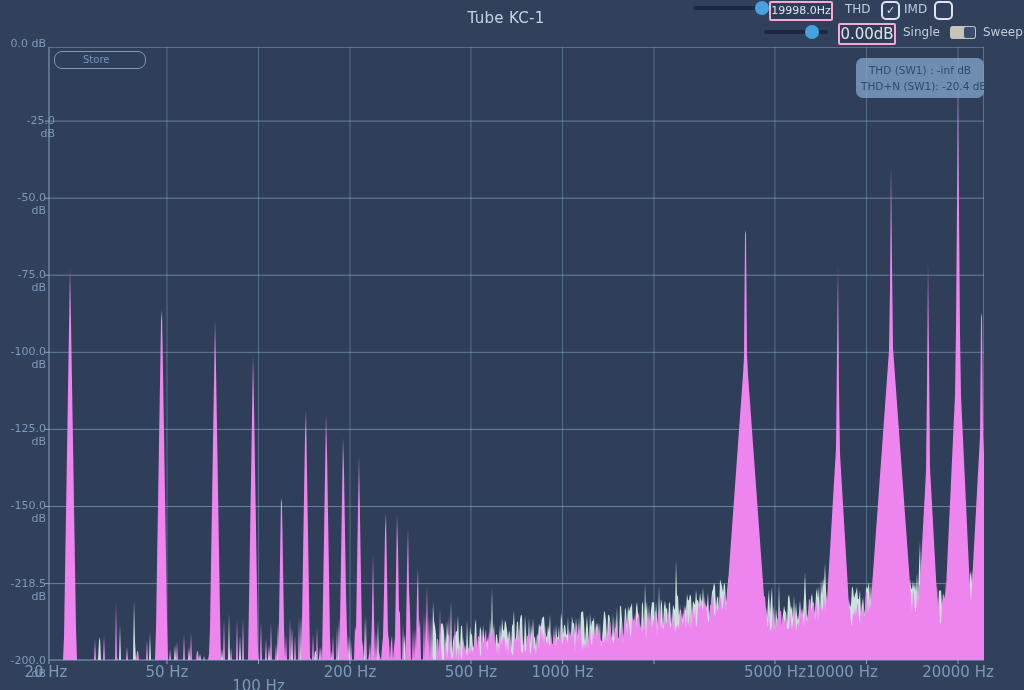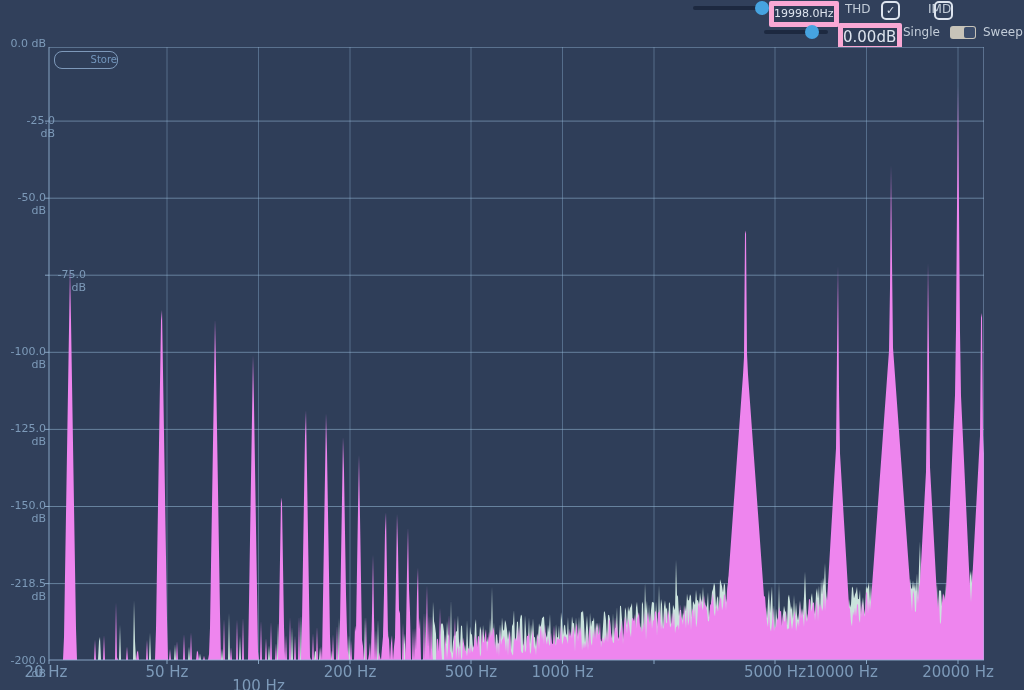--- a/index.html
+++ b/index.html
@@ -6,50 +6,51 @@
   #app{
     position:relative;width:1024px;height:690px;overflow:hidden;
     background:#31405b;
     font-family:"DejaVu Sans","Liberation Sans",sans-serif;
     -webkit-font-smoothing:antialiased;
   }
   .abs{position:absolute;}
   #title{left:0;top:9px;width:1012px;text-align:center;font-size:15px;color:#c9d3e0;letter-spacing:.3px;}
   .slider-track{height:4px;background:#1d2940;border-radius:2px;}
   .slider-thumb{width:14px;height:14px;border-radius:50%;background:#46a3e0;}
-  .valbox{border:5px solid #f9a8d4;border-radius:2px;color:#dde4ee;background:rgba(0,0,0,0.05);}
+  .valbox{border:2px solid #f9a8d4;border-radius:2px;color:#dde4ee;text-align:center;background:rgba(0,0,0,0.05);}
   .toplabel{font-size:12px;color:#c3cdd9;}
   .checkbox{width:15px;height:15px;border:2px solid #dde4ee;border-radius:5px;text-align:center;line-height:15px;font-size:11px;color:#dde4ee;}
   #toggle{width:26px;height:13px;background:#c7c3b9;border-radius:3px;}
   #toggle .knob{position:absolute;top:1px;width:11px;height:11px;background:#3c4d6b;border-radius:2px;}
   #toggle.pos-sweep .knob{right:1px;}
   #store-btn{left:54px;top:51px;width:62px;height:16px;border:1px solid rgba(145,175,210,0.8);
-    border-radius:8px;font-size:10px;color:#7396bd;text-align:right;line-height:15px;z-index:5;}
+    border-radius:8px;font-size:10px;color:#7396bd;text-align:left;line-height:15px;z-index:5;padding-left:28px;}
   #plot-svg{left:45px;top:47px;z-index:1;}
   #readout-panel{left:856px;top:58px;width:118px;padding:4px 5px;background:rgba(128,162,196,0.8);
     border-radius:7px;z-index:6;text-align:center;}
   #readout-panel div{font-size:10.5px;line-height:16px;color:#2b4a6d;white-space:nowrap;}
   .y-axis-label{position:absolute;left:0;width:46px;text-align:right;font-size:11px;color:#7d9ab9;z-index:2;}
   .x-axis-label{position:absolute;width:80px;text-align:center;font-size:15px;color:#7d9ab9;top:663px;z-index:2;}
 </style>
 </head>
 <body>
 
 <div id="app">
 
+  <div id="title" class="abs">Tube KC-1</div>
 
   <div class="abs slider-track" style="left:693px;top:6px;width:72px;"></div>
   <div class="abs slider-thumb" style="left:755px;top:1px;"></div>
   <div class="abs valbox" style="left:769px;top:1px;width:60px;height:16px;font-size:11px;line-height:16px;">19998.0Hz</div>
 
   <div class="abs toplabel" style="left:845px;top:2px;">THD</div>
   <div class="abs checkbox" style="left:881px;top:1px;">
     <span class="glyph">✓</span>
   </div>
-  <div class="abs toplabel" style="left:904px;top:2px;margin-left:24px;">IMD</div>
+  <div class="abs toplabel" style="left:904px;top:2px;">IMD</div>
   <div class="abs checkbox" style="left:934px;top:1px;">
     <span class="glyph"></span>
   </div>
 
   <div class="abs slider-track" style="left:764px;top:30px;width:64px;"></div>
   <div class="abs slider-thumb" style="left:805px;top:25px;"></div>
   <div class="abs valbox" style="left:838px;top:23px;width:54px;height:18px;font-size:15px;line-height:18px;">0.00dB</div>
 
   <div class="abs toplabel" style="left:903px;top:25px;">Single</div>
   <div id="toggle" class="abs pos-sweep" style="left:950px;top:26px;">
@@ -96,34 +97,38 @@
       <line x1="913.0" y1="613" x2="913.0" y2="617" stroke="rgba(150,182,214,0.85)" stroke-width="1"></line>
       <path d="M4,613L4,613.0L5,613.0L6,613.0L7,613.0L8,613.0L9,613.0L10,613.0L11,613.0L12,613.0L13,613.0L14,613.0L15,613.0L16,613.0L17,613.0L18,613.0L19,613.0L20,613.0L21,613.0L22,613.0L23,613.0L24,613.0L25,613.0L26,613.0L27,613.0L28,613.0L29,613.0L30,613.0L31,613.0L32,613.0L33,613.0L34,613.0L35,613.0L36,613.0L37,613.0L38,613.0L39,613.0L40,613.0L41,613.0L42,613.0L43,613.0L44,613.0L45,613.0L46,613.0L47,613.0L48,613.0L49,613.0L50,613.0L51,613.0L52,613.0L53,613.0L54,594.0L55,590.1L56,613.0L57,613.0L58,613.0L59,613.0L60,613.0L61,613.0L62,613.0L63,613.0L64,613.0L65,613.0L66,613.0L67,613.0L68,613.0L69,613.0L70,613.0L71,613.0L72,613.0L73,613.0L74,613.0L75,577.7L76,613.0L77,613.0L78,613.0L79,613.0L80,613.0L81,613.0L82,613.0L83,613.0L84,613.0L85,613.0L86,613.0L87,613.0L88,613.0L89,553.3L90,593.9L91,613.0L92,613.0L93,613.0L94,613.0L95,613.0L96,613.0L97,613.0L98,613.0L99,613.0L100,613.0L101,613.0L102,613.0L103,613.0L104,613.0L105,585.7L106,613.0L107,613.0L108,613.0L109,613.0L110,613.0L111,613.0L112,613.0L113,613.0L114,613.0L115,613.0L116,613.0L117,613.0L118,613.0L119,607.9L120,613.0L121,613.0L122,613.0L123,613.0L124,613.0L125,613.0L126,613.0L127,613.0L128,613.0L129,613.0L130,597.2L131,613.0L132,613.0L133,613.0L134,613.0L135,613.0L136,613.0L137,613.0L138,613.0L139,613.0L140,613.0L141,613.0L142,613.0L143,613.0L144,599.7L145,613.0L146,613.0L147,613.0L148,613.0L149,613.0L150,613.0L151,613.0L152,613.0L153,613.0L154,613.0L155,606.5L156,613.0L157,613.0L158,613.0L159,613.0L160,613.0L161,613.0L162,613.0L163,613.0L164,613.0L165,613.0L166,613.0L167,613.0L168,613.0L169,613.0L170,583.8L171,613.0L172,613.0L173,613.0L174,613.0L175,613.0L176,613.0L177,601.6L178,613.0L179,613.0L180,613.0L181,613.0L182,613.0L183,613.0L184,565.9L185,613.0L186,613.0L187,613.0L188,613.0L189,613.0L190,613.0L191,613.0L192,613.0L193,613.0L194,613.0L195,589.0L196,613.0L197,613.0L198,613.0L199,613.0L200,613.0L201,613.0L202,613.0L203,613.0L204,613.0L205,613.0L206,613.0L207,591.2L208,613.0L209,613.0L210,613.0L211,613.0L212,613.0L213,612.9L214,613.0L215,613.0L216,613.0L217,613.0L218,613.0L219,613.0L220,613.0L221,613.0L222,613.0L223,613.0L224,598.4L225,613.0L226,613.0L227,613.0L228,613.0L229,613.0L230,613.0L231,613.0L232,613.0L233,575.6L234,613.0L235,613.0L236,613.0L237,613.0L238,613.0L239,604.2L240,613.0L241,613.0L242,613.0L243,613.0L244,613.0L245,613.0L246,613.0L247,580.1L248,613.0L249,613.0L250,613.0L251,613.0L252,613.0L253,613.0L254,613.0L255,613.0L256,568.0L257,613.0L258,613.0L259,613.0L260,613.0L261,613.0L262,602.6L263,613.0L264,613.0L265,613.0L266,613.0L267,613.0L268,613.0L269,613.0L270,604.0L271,604.8L272,613.0L273,613.0L274,613.0L275,600.6L276,613.0L277,613.0L278,613.0L279,613.0L280,613.0L281,582.4L282,613.0L283,613.0L284,613.0L285,613.0L286,613.0L287,603.6L288,613.0L289,613.0L290,613.0L291,613.0L292,613.0L293,613.0L294,571.0L295,613.0L296,613.0L297,613.0L298,613.0L299,613.0L300,603.8L301,613.0L302,613.0L303,613.0L304,588.3L305,608.2L306,613.0L307,613.0L308,613.0L309,613.0L310,613.0L311,613.0L312,613.0L313,613.0L314,580.8L315,613.0L316,613.0L317,613.0L318,613.0L319,613.0L320,569.7L321,613.0L322,613.0L323,613.0L324,613.0L325,613.0L326,613.0L327,582.7L328,613.0L329,613.0L330,613.0L331,613.0L332,613.0L333,572.5L334,613.0L335,613.0L336,613.0L337,613.0L338,613.0L339,578.5L340,613.0L341,613.0L342,601.4L343,582.8L344,613.0L345,613.0L346,613.0L347,613.0L348,613.0L349,613.0L350,613.0L351,613.0L352,581.1L353,613.0L354,613.0L355,613.0L356,613.0L357,613.0L358,613.0L359,586.5L360,597.7L361,613.0L362,613.0L363,579.1L364,613.0L365,613.0L366,613.0L367,613.0L368,613.0L369,613.0L370,613.0L371,613.0L372,607.9L373,582.5L374,613.0L375,613.0L376,613.0L377,613.0L378,613.0L379,613.0L380,613.0L381,566.0L382,612.0L383,613.0L384,613.0L385,613.0L386,613.0L387,613.0L388,554.7L389,573.9L390,578.8L391,586.9L392,613.0L393,613.0L394,602.9L395,591.3L396,577.5L397,575.9L398,577.4L399,584.7L400,613.0L401,597.7L402,574.1L403,589.3L404,587.1L405,606.0L406,552.7L407,606.4L408,594.8L409,588.1L410,589.6L411,584.4L412,584.2L413,568.3L414,594.5L415,600.4L416,579.0L417,578.5L418,597.5L419,606.3L420,597.8L421,606.1L422,572.9L423,598.2L424,606.6L425,579.3L426,586.8L427,587.8L428,601.1L429,599.0L430,577.4L431,572.0L432,600.8L433,599.9L434,595.5L435,579.2L436,583.0L437,605.4L438,577.7L439,589.2L440,599.3L441,593.5L442,595.4L443,589.6L444,605.5L445,571.0L446,590.0L447,539.8L448,594.9L449,575.3L450,603.2L451,587.5L452,587.5L453,596.9L454,595.6L455,577.3L456,592.9L457,570.4L458,582.3L459,583.9L460,572.9L461,576.0L462,583.1L463,592.7L464,582.8L465,587.9L466,602.9L467,579.3L468,576.7L469,563.1L470,594.1L471,591.0L472,574.2L473,575.2L474,596.2L475,572.4L476,567.6L477,569.1L478,599.2L479,596.3L480,568.3L481,584.2L482,600.3L483,592.2L484,570.2L485,597.3L486,576.9L487,589.3L488,570.9L489,589.7L490,590.5L491,600.0L492,587.1L493,590.2L494,576.2L495,580.3L496,578.3L497,571.2L498,570.2L499,569.3L500,584.9L501,587.9L502,590.7L503,577.7L504,585.5L505,566.8L506,598.2L507,596.5L508,597.5L509,587.3L510,598.8L511,577.0L512,590.3L513,590.6L514,578.3L515,599.9L516,564.9L517,573.2L518,588.2L519,578.7L520,577.4L521,586.3L522,588.4L523,569.8L524,597.6L525,594.6L526,587.5L527,569.3L528,576.4L529,575.7L530,588.1L531,570.3L532,585.2L533,590.3L534,569.5L535,592.8L536,564.8L537,565.4L538,563.4L539,574.4L540,596.0L541,580.6L542,568.5L543,582.6L544,598.6L545,565.4L546,580.1L547,573.7L548,574.3L549,570.3L550,594.6L551,575.4L552,581.3L553,575.6L554,589.8L555,591.4L556,594.8L557,593.6L558,579.2L559,564.0L560,565.4L561,573.3L562,593.2L563,568.3L564,567.7L565,572.3L566,590.8L567,592.4L568,566.1L569,590.3L570,581.5L571,580.6L572,560.0L573,592.5L574,590.1L575,558.7L576,558.9L577,572.7L578,592.8L579,586.1L580,560.2L581,563.5L582,578.6L583,559.1L584,564.8L585,561.1L586,559.2L587,555.9L588,585.6L589,588.0L590,585.4L591,560.5L592,554.8L593,566.3L594,590.0L595,575.3L596,587.4L597,554.4L598,557.3L599,583.4L600,535.7L601,563.9L602,553.6L603,584.8L604,557.0L605,580.2L606,563.4L607,554.7L608,555.6L609,555.4L610,581.5L611,554.6L612,570.6L613,579.8L614,537.7L615,573.6L616,551.9L617,557.3L618,580.8L619,559.9L620,553.3L621,562.5L622,560.3L623,580.2L624,554.9L625,556.5L626,577.9L627,575.2L628,557.8L629,560.8L630,563.2L631,512.8L632,547.9L633,549.6L634,569.3L635,563.0L636,563.0L637,573.8L638,565.7L639,568.8L640,558.1L641,564.5L642,546.5L643,553.6L644,553.1L645,547.2L646,549.3L647,570.7L648,554.0L649,556.1L650,557.9L651,542.7L652,553.3L653,553.2L654,557.7L655,545.6L656,552.6L657,555.5L658,540.1L659,558.0L660,554.9L661,561.0L662,558.2L663,545.1L664,570.5L665,562.3L666,556.7L667,544.9L668,541.9L669,535.7L670,539.1L671,560.8L672,550.9L673,549.0L674,564.6L675,532.3L676,535.5L677,539.3L678,545.6L679,535.7L680,538.2L681,555.8L682,551.7L683,534.9L684,529.1L685,548.2L686,536.2L687,547.0L688,546.0L689,541.9L690,527.8L691,541.9L692,536.4L693,544.2L694,518.2L695,523.7L696,537.8L697,517.6L698,538.9L699,527.5L700,508.8L701,512.0L702,506.6L703,528.6L704,523.0L705,535.8L706,551.7L707,514.0L708,529.7L709,535.1L710,527.9L711,548.7L712,558.3L713,562.3L714,558.6L715,563.4L716,543.3L717,558.3L718,563.9L719,549.6L720,570.0L721,559.6L722,571.7L723,553.7L724,542.5L725,566.3L726,552.0L727,539.2L728,573.5L729,558.1L730,585.3L731,561.6L732,572.1L733,574.5L734,535.4L735,574.4L736,579.2L737,577.7L738,567.6L739,558.7L740,563.7L741,565.4L742,578.7L743,550.7L744,547.5L745,554.4L746,562.7L747,559.0L748,572.0L749,547.9L750,570.1L751,555.2L752,568.1L753,573.4L754,565.8L755,553.0L756,570.1L757,561.0L758,569.0L759,549.0L760,524.5L761,551.4L762,572.4L763,566.7L764,563.0L765,568.1L766,551.1L767,545.9L768,557.2L769,563.0L770,567.2L771,546.2L772,540.9L773,551.6L774,538.5L775,569.3L776,531.9L777,548.0L778,530.8L779,539.1L780,516.0L781,544.3L782,557.1L783,555.8L784,529.9L785,551.7L786,533.2L787,526.9L788,523.8L789,526.3L790,546.6L791,530.0L792,541.2L793,552.9L794,524.8L795,536.4L796,533.3L797,535.0L798,520.4L799,560.9L800,560.8L801,562.3L802,556.2L803,560.8L804,552.1L805,560.4L806,557.2L807,539.5L808,541.0L809,551.4L810,547.6L811,544.9L812,539.8L813,552.3L814,551.8L815,542.5L816,567.9L817,558.5L818,550.0L819,561.7L820,567.8L821,538.7L822,542.1L823,539.9L824,535.0L825,555.3L826,535.7L827,558.1L828,543.0L829,557.1L830,528.9L831,555.5L832,540.4L833,522.4L834,536.8L835,538.0L836,521.2L837,532.6L838,518.5L839,546.5L840,530.7L841,525.9L842,529.3L843,513.4L844,532.4L845,536.3L846,529.2L847,517.6L848,534.8L849,518.6L850,530.8L851,523.0L852,536.0L853,540.5L854,556.8L855,529.3L856,561.2L857,551.3L858,542.8L859,544.6L860,552.9L861,543.7L862,539.3L863,550.9L864,553.3L865,531.4L866,540.5L867,542.3L868,533.4L869,542.0L870,535.2L871,544.7L872,526.2L873,551.1L874,519.2L875,494.3L876,543.3L877,519.6L878,546.4L879,530.6L880,503.4L881,535.9L882,539.6L883,526.5L884,545.1L885,538.6L886,545.8L887,525.2L888,545.7L889,546.5L890,550.5L891,550.6L892,536.7L893,569.6L894,543.1L895,543.9L896,543.3L897,559.4L898,566.6L899,547.6L900,555.3L901,534.4L902,559.5L903,532.4L904,554.1L905,530.4L906,535.9L907,532.0L908,531.3L909,522.0L910,548.1L911,541.7L912,547.1L913,534.9L914,488.8L915,532.5L916,539.6L917,532.5L918,529.0L919,529.5L920,564.7L921,565.4L922,535.1L923,551.5L924,561.6L925,529.1L926,524.1L927,535.9L928,522.3L929,536.1L930,532.2L931,512.9L932,542.9L933,514.7L934,514.4L935,510.1L936,503.3L937,510.2L938,502.4L939,502.8L939,613Z" fill="#cbe3dd"></path>
       <path d="M4,613L4,613.0L5,613.0L6,613.0L7,613.0L8,613.0L9,613.0L10,613.0L11,613.0L12,613.0L13,613.0L14,613.0L15,613.0L16,613.0L17,613.0L18,613.0L19,590.3L20,528.6L21,467.0L22,405.3L23,343.6L24,282.0L25,220.3L26,273.2L27,334.9L28,396.5L29,458.2L30,519.9L31,581.5L32,613.0L33,613.0L34,613.0L35,613.0L36,613.0L37,613.0L38,613.0L39,613.0L40,613.0L41,613.0L42,613.0L43,613.0L44,613.0L45,613.0L46,613.0L47,613.0L48,613.0L49,613.0L50,592.4L51,613.0L52,613.0L53,613.0L54,613.0L55,613.0L56,613.0L57,613.0L58,613.0L59,588.3L60,613.0L61,613.0L62,613.0L63,613.0L64,613.0L65,613.0L66,613.0L67,613.0L68,613.0L69,613.0L70,613.0L71,555.5L72,610.2L73,613.0L74,613.0L75,613.0L76,613.0L77,613.0L78,613.0L79,613.0L80,613.0L81,613.0L82,599.5L83,613.0L84,613.0L85,613.0L86,613.0L87,613.0L88,613.0L89,613.0L90,613.0L91,613.0L92,605.2L93,603.6L94,613.0L95,613.0L96,613.0L97,613.0L98,613.0L99,613.0L100,613.0L101,613.0L102,592.8L103,613.0L104,613.0L105,613.0L106,613.0L107,613.0L108,613.0L109,613.0L110,613.0L111,581.9L112,520.2L113,458.5L114,396.9L115,335.2L116,273.5L117,263.1L118,324.8L119,386.5L120,448.1L121,509.8L122,571.5L123,613.0L124,612.9L125,602.1L126,613.0L127,613.0L128,613.0L129,613.0L130,613.0L131,613.0L132,594.2L133,613.0L134,613.0L135,613.0L136,613.0L137,613.0L138,613.0L139,587.3L140,613.0L141,613.0L142,613.0L143,613.0L144,613.0L145,613.0L146,585.6L147,613.0L148,613.0L149,613.0L150,613.0L151,613.0L152,603.6L153,605.2L154,613.0L155,613.0L156,613.0L157,613.0L158,613.0L159,608.8L160,613.0L161,613.0L162,613.0L163,613.0L164,607.3L165,580.7L166,519.1L167,457.4L168,395.7L169,334.1L170,272.4L171,319.8L172,381.4L173,443.1L174,504.8L175,566.4L176,613.0L177,613.0L178,613.0L179,571.7L180,613.0L181,613.0L182,613.0L183,613.0L184,613.0L185,613.0L186,600.3L187,613.0L188,613.0L189,613.0L190,613.0L191,613.0L192,572.4L193,613.0L194,613.0L195,613.0L196,613.0L197,613.0L198,570.6L199,613.0L200,613.0L201,613.0L202,613.0L203,613.0L204,554.9L205,493.2L206,431.6L207,369.9L208,308.2L209,357.9L210,419.6L211,481.2L212,542.9L213,604.6L214,613.0L215,613.0L216,573.7L217,613.0L218,613.0L219,613.0L220,613.0L221,590.8L222,613.0L223,613.0L224,613.0L225,613.0L226,574.8L227,613.0L228,613.0L229,613.0L230,613.0L231,596.0L232,613.0L233,613.0L234,573.8L235,512.1L236,450.4L237,456.2L238,517.9L239,579.5L240,613.0L241,587.9L242,613.0L243,613.0L244,613.0L245,570.1L246,613.0L247,613.0L248,613.0L249,613.0L250,588.5L251,613.0L252,613.0L253,613.0L254,569.4L255,613.0L256,613.0L257,574.1L258,512.5L259,450.8L260,389.1L261,363.4L262,425.0L263,486.7L264,548.4L265,610.0L266,613.0L267,613.0L268,586.2L269,613.0L270,613.0L271,613.0L272,579.5L273,613.0L274,613.0L275,613.0L276,599.0L277,613.0L278,551.5L279,489.9L280,428.2L281,366.5L282,404.4L283,466.1L284,527.8L285,589.4L286,613.0L287,613.0L288,587.3L289,613.0L290,613.0L291,613.0L292,578.4L293,613.0L294,613.0L295,575.3L296,513.6L297,452.0L298,390.3L299,423.9L300,485.5L301,547.2L302,584.8L303,605.5L304,613.0L305,613.0L306,592.9L307,613.0L308,613.0L309,613.0L310,578.4L311,584.8L312,523.2L313,461.5L314,408.1L315,469.8L316,531.5L317,593.1L318,599.3L319,613.0L320,613.0L321,569.6L322,613.0L323,613.0L324,607.2L325,595.5L326,613.0L327,565.3L328,507.8L329,569.5L330,613.0L331,583.0L332,613.0L333,613.0L334,605.1L335,609.9L336,613.0L337,600.8L338,589.5L339,545.9L340,484.2L341,465.6L342,527.3L343,589.0L344,592.7L345,613.0L346,596.0L347,588.2L348,613.0L349,599.7L350,590.4L351,528.7L352,467.0L353,501.3L354,563.0L355,566.6L356,613.0L357,613.0L358,576.1L359,613.0L360,613.0L361,586.6L362,524.9L363,480.4L364,542.1L365,566.0L366,613.0L367,613.0L368,581.3L369,613.0L370,580.5L371,603.6L372,546.2L373,520.8L374,582.5L375,570.9L376,613.0L377,613.0L378,612.6L379,565.3L380,613.0L381,583.9L382,538.6L383,600.3L384,568.1L385,613.0L386,568.7L387,603.2L388,613.0L389,613.0L390,613.0L391,613.0L392,591.6L393,592.6L394,604.6L395,561.1L396,599.1L397,612.4L398,613.0L399,613.0L400,586.9L401,597.3L402,612.1L403,600.5L404,567.8L405,604.0L406,605.8L407,613.0L408,609.4L409,594.9L410,570.8L411,613.0L412,602.6L413,599.1L414,613.0L415,590.9L416,610.1L417,613.0L418,590.6L419,596.4L420,603.8L421,604.1L422,609.5L423,602.1L424,600.9L425,606.7L426,596.6L427,605.6L428,603.4L429,597.5L430,587.5L431,592.3L432,600.2L433,589.2L434,589.2L435,609.8L436,606.9L437,581.5L438,594.8L439,595.6L440,588.1L441,582.0L442,604.8L443,595.3L444,584.8L445,591.2L446,582.2L447,589.6L448,580.2L449,583.4L450,602.1L451,594.8L452,607.2L453,592.0L454,609.4L455,582.1L456,597.9L457,592.9L458,591.8L459,588.4L460,594.5L461,605.0L462,591.5L463,608.8L464,589.6L465,584.0L466,604.1L467,606.7L468,608.7L469,590.6L470,593.7L471,590.6L472,594.6L473,580.5L474,596.0L475,578.2L476,603.8L477,605.9L478,605.7L479,590.4L480,605.4L481,603.0L482,588.9L483,588.8L484,585.7L485,607.3L486,604.8L487,590.3L488,582.7L489,602.7L490,598.9L491,608.3L492,593.3L493,585.9L494,603.0L495,585.3L496,577.9L497,593.0L498,583.6L499,597.5L500,577.1L501,593.6L502,597.7L503,589.2L504,597.1L505,599.1L506,585.4L507,596.5L508,597.2L509,578.2L510,596.0L511,598.7L512,589.7L513,592.8L514,591.8L515,592.1L516,578.7L517,597.8L518,594.8L519,588.1L520,590.0L521,589.8L522,593.1L523,597.0L524,581.4L525,589.5L526,584.2L527,591.7L528,578.6L529,585.3L530,604.8L531,580.5L532,576.3L533,594.8L534,580.8L535,586.3L536,579.4L537,603.8L538,595.0L539,601.8L540,594.6L541,600.9L542,585.3L543,603.5L544,586.3L545,578.8L546,595.8L547,598.8L548,583.5L549,592.3L550,580.0L551,592.6L552,575.8L553,588.1L554,586.8L555,574.9L556,600.7L557,591.1L558,591.6L559,596.7L560,587.5L561,594.2L562,583.7L563,595.7L564,572.0L565,573.7L566,585.8L567,591.3L568,595.7L569,595.7L570,569.9L571,585.7L572,576.1L573,594.5L574,589.2L575,586.7L576,581.7L577,573.1L578,597.6L579,577.2L580,569.4L581,576.2L582,586.9L583,570.8L584,576.4L585,585.3L586,590.3L587,571.2L588,571.3L589,574.2L590,567.0L591,581.8L592,571.7L593,568.7L594,564.9L595,579.2L596,580.9L597,585.4L598,575.3L599,583.1L600,563.2L601,593.3L602,572.5L603,564.7L604,573.7L605,577.8L606,565.8L607,581.9L608,572.8L609,573.9L610,564.8L611,564.2L612,588.9L613,565.0L614,565.7L615,562.1L616,582.8L617,575.1L618,582.3L619,579.6L620,563.6L621,575.6L622,576.6L623,562.8L624,568.8L625,580.6L626,579.0L627,565.5L628,580.0L629,564.2L630,586.3L631,580.2L632,579.4L633,577.2L634,583.3L635,557.2L636,569.7L637,572.8L638,578.0L639,557.7L640,570.7L641,581.6L642,559.0L643,578.9L644,574.2L645,560.8L646,583.4L647,564.3L648,561.4L649,572.5L650,558.3L651,580.6L652,576.3L653,559.5L654,554.4L655,562.0L656,551.0L657,560.0L658,563.5L659,547.9L660,558.0L661,559.0L662,563.7L663,574.6L664,574.1L665,558.7L666,556.8L667,552.9L668,545.8L669,565.5L670,569.6L671,558.0L672,560.9L673,564.8L674,557.6L675,552.3L676,549.8L677,563.6L678,559.2L679,547.4L680,547.7L681,563.7L682,544.2L683,536.0L684,522.1L685,508.2L686,494.4L687,480.5L688,466.6L689,452.7L690,438.9L691,425.0L692,411.1L693,397.2L694,383.4L695,369.5L696,355.6L697,341.7L698,327.9L699,310.0L700,186.7L701,183.5L702,306.8L703,327.5L704,341.4L705,355.3L706,369.1L707,383.0L708,396.9L709,410.8L710,424.6L711,438.5L712,452.4L713,466.3L714,480.1L715,494.0L716,507.9L717,521.7L718,535.6L719,549.5L720,549.3L721,563.3L722,575.2L723,580.3L724,560.1L725,581.0L726,584.4L727,575.8L728,560.2L729,584.3L730,579.5L731,580.7L732,570.2L733,573.4L734,559.9L735,564.4L736,563.7L737,580.0L738,566.4L739,573.4L740,575.0L741,562.8L742,583.1L743,580.9L744,582.3L745,562.7L746,575.6L747,582.5L748,575.7L749,567.9L750,564.0L751,584.3L752,577.9L753,573.7L754,580.2L755,554.0L756,572.1L757,562.0L758,570.2L759,580.1L760,560.2L761,571.2L762,575.0L763,566.1L764,552.0L765,552.6L766,564.7L767,561.8L768,555.1L769,556.3L770,574.1L771,560.4L772,551.6L773,574.2L774,556.6L775,561.0L776,556.9L777,564.3L778,560.7L779,541.7L780,564.3L781,549.0L782,554.1L783,537.1L784,520.1L785,503.2L786,486.2L787,469.3L788,452.3L789,435.3L790,418.4L791,401.4L792,305.2L793,219.1L794,342.5L795,406.6L796,423.5L797,440.5L798,457.4L799,474.4L800,491.3L801,508.3L802,525.3L803,542.2L804,559.2L805,562.1L806,575.5L807,579.6L808,564.4L809,569.1L810,560.4L811,569.7L812,557.2L813,557.4L814,572.5L815,576.1L816,553.1L817,570.8L818,554.3L819,566.5L820,569.8L821,545.9L822,545.0L823,566.9L824,549.6L825,563.2L826,553.5L827,539.6L828,525.7L829,511.9L830,498.0L831,484.1L832,470.2L833,456.4L834,442.5L835,428.6L836,414.7L837,400.9L838,387.0L839,373.1L840,359.2L841,345.4L842,331.5L843,317.6L844,303.7L845,241.4L846,118.1L847,215.1L848,300.8L849,314.6L850,328.5L851,342.4L852,356.3L853,370.1L854,384.0L855,397.9L856,411.8L857,425.6L858,439.5L859,453.4L860,467.3L861,481.1L862,495.0L863,508.9L864,522.8L865,536.6L866,550.5L867,564.4L868,542.8L869,547.5L870,564.9L871,564.3L872,541.9L873,557.1L874,540.3L875,535.8L876,517.3L877,498.8L878,480.3L879,461.8L880,443.3L881,424.8L882,339.4L883,216.1L884,308.3L885,420.2L886,438.7L887,457.2L888,475.7L889,494.2L890,512.7L891,531.2L892,549.7L893,561.9L894,548.0L895,577.3L896,575.1L897,556.1L898,546.2L899,548.7L900,554.1L901,542.5L902,520.9L903,499.3L904,477.7L905,456.1L906,434.5L907,413.0L908,391.4L909,369.8L910,348.2L911,282.1L912,158.8L913,38.7L914,162.0L915,285.4L916,348.8L917,370.4L918,391.9L919,413.5L920,435.1L921,456.7L922,478.3L923,499.9L924,521.4L925,538.4L926,555.2L927,536.9L928,518.4L929,499.9L930,481.4L931,462.9L932,444.4L933,425.9L934,407.4L935,388.9L936,270.8L937,265.9L938,388.2L939,406.7L939,613Z" fill="#ee85ee"></path>
       <rect x="4" y="0" width="935" height="613" fill="none" stroke="rgba(150,182,214,0.85)" stroke-width="1"></rect>
     </svg>
 
   <div id="y-labels">
       <div class="y-axis-label" style="top: 37px;">0.0 dB</div>
       <div class="y-axis-label" style="top: 114.082px; margin-left: 9px;">-25.0 dB</div>
       <div class="y-axis-label" style="top: 191.165px;">-50.0 dB</div>
-      <div class="y-axis-label" style="top: 268.248px; padding-left: 40px;">-75.0 dB</div>
+      <div class="y-axis-label" style="top: 268.248px;">-75.0 dB</div>
       <div class="y-axis-label" style="top: 345.33px;">-100.0 dB</div>
       <div class="y-axis-label" style="top: 422.412px;">-125.0 dB</div>
       <div class="y-axis-label" style="top: 499.495px;">-150.0 dB</div>
       <div class="y-axis-label" style="top: 576.577px;">-218.5 dB</div>
       <div class="y-axis-label" style="top: 653.66px;">-200.0 dB</div>
     </div>
   <div id="x-labels">
       <div class="x-axis-label" style="left: 6px;">20 Hz</div>
       <div class="x-axis-label" style="left: 126.974px;">50 Hz</div>
       <div class="x-axis-label" style="left: 218.487px; margin-top: 14px;">100 Hz</div>
       <div class="x-axis-label" style="left: 310px;">200 Hz</div>
       <div class="x-axis-label" style="left: 430.974px;">500 Hz</div>
       <div class="x-axis-label" style="left: 522.487px;">1000 Hz</div>
       <div class="x-axis-label" style="left: 646px; margin-top: 26px;">2000 Hz</div>
       <div class="x-axis-label" style="left: 734.974px;">5000 Hz</div>
       <div class="x-axis-label" style="left: 802px;">10000 Hz</div>
       <div class="x-axis-label" style="left: 918px;">20000 Hz</div>
     </div>
 
+  <div id="readout-panel" class="abs">
+    <div>THD (SW1) : -inf dB</div>
+    <div>THD+N (SW1): -20.4 dB</div>
+  </div>
 
 </div>
 
 </body></html>

